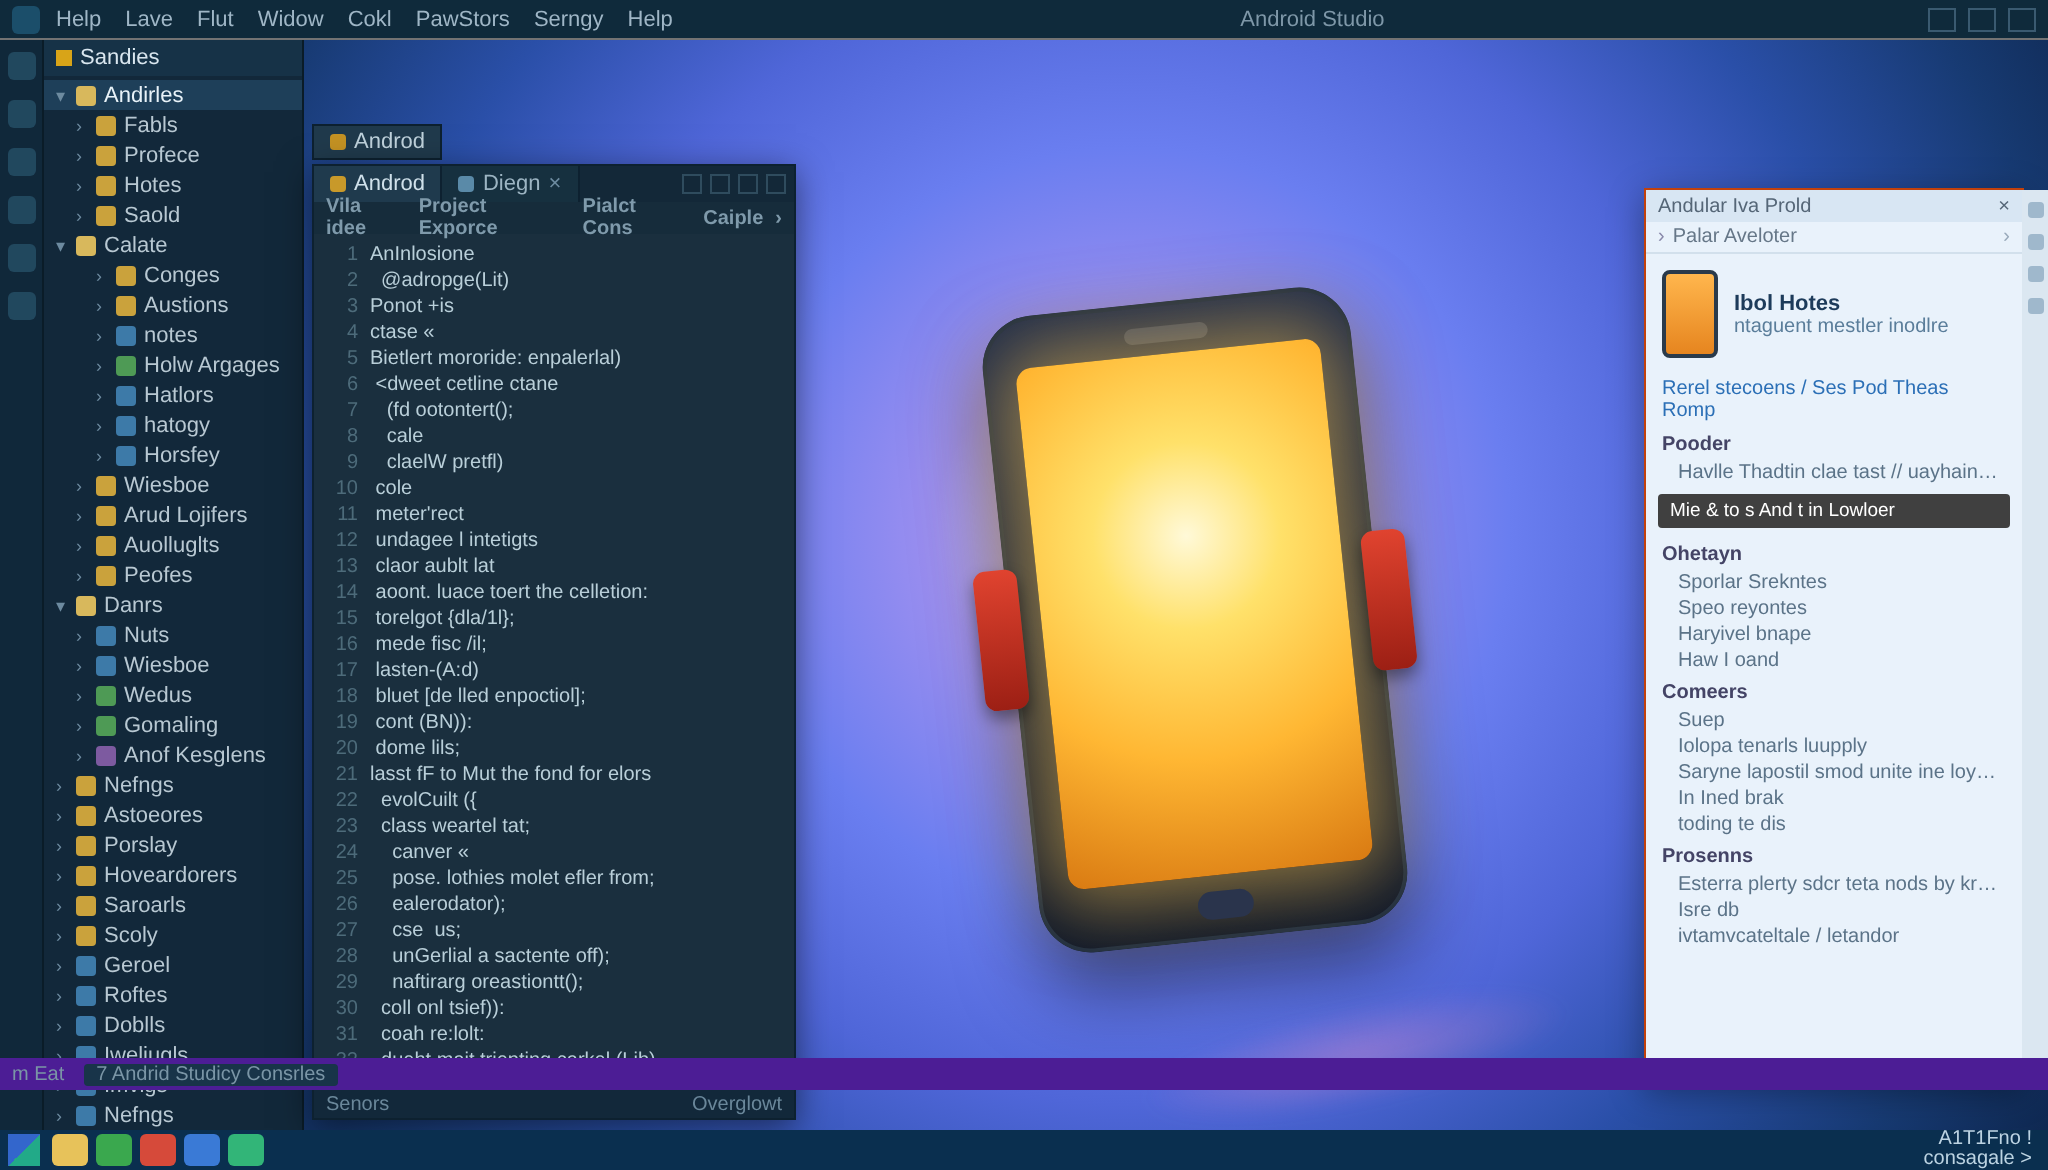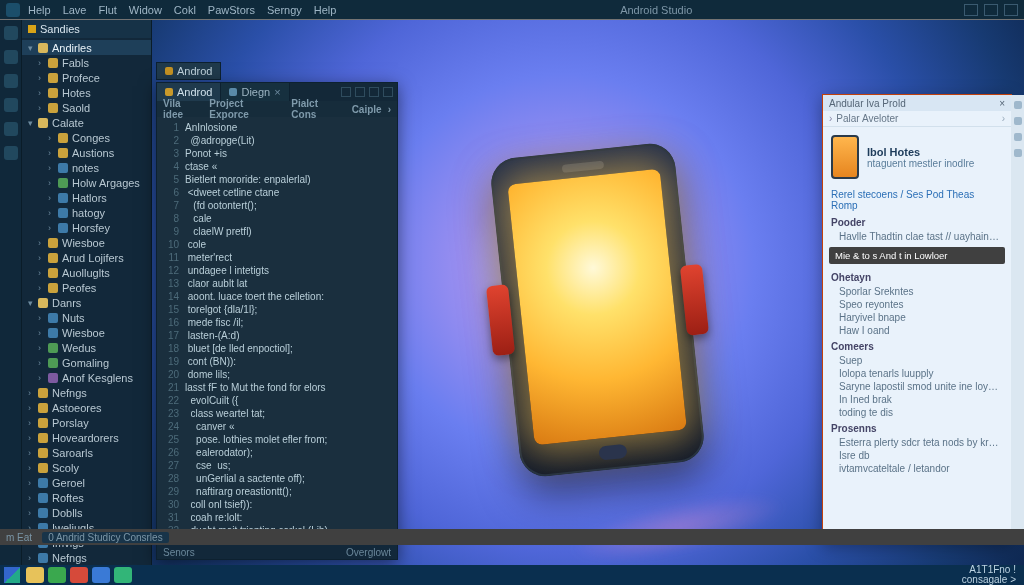--- a/index.html
+++ b/index.html
@@ -65,21 +65,21 @@
   .rightpanel .hero .thumb { width:28px;height:44px;background:linear-gradient(180deg,#ffb64d,#e6851f); border:2px solid #2a3a4a; border-radius:4px; }
   .rightpanel .hero .txt b{ color:#1d3b5a; font-size:11px; display:block;}
   .rightpanel .hero .txt span{ color:#5a7d9a; }
   .rightpanel .linkline { padding:2px 8px; color:#2b6fb6; }
   .rightpanel .section { padding:4px 8px 2px; color:#446; font-weight:600; }
   .rightpanel .item { padding:1px 8px 1px 16px; color:#5b7388; white-space:nowrap; overflow:hidden; text-overflow:ellipsis;}
   .rightpanel .bluebar { margin:4px 6px; background:#404040; color:#fff; padding:3px 6px; border-radius:2px; font-size:9.5px;}
   .rightpanel .vstrip { position:absolute; right:-14px; top:0; width:14px; height:100%; background:#dbe7f1; display:flex; flex-direction:column; align-items:center; padding-top:6px; gap:8px;}
   .rightpanel .vstrip span{ width:8px;height:8px;background:#9fb8cc; border-radius:2px;}
   
-  .bottombar { position:absolute; left:0; right:0; bottom:20px; height:16px; background:#404040; display:flex; align-items:center; padding:0 6px; color:#7a95a6; gap:10px; font-size:10px;}
+  .bottombar { position:absolute; left:0; right:0; bottom:20px; height:16px; background:#4c1d95; display:flex; align-items:center; padding:0 6px; color:#7a95a6; gap:10px; font-size:10px;}
   .bottombar .tag{ background:#183449; padding:0 6px; border-radius:2px;}
   
   .taskbar { position:absolute; left:0; right:0; bottom:0; height:20px; background:#0a2f4f; display:flex; align-items:center; padding:0 4px; }
   .taskbar .start { width:16px;height:16px; background:linear-gradient(135deg,#36c 0 50%,#2a8 50% 100%); margin-right:6px; }
   .taskbar .app { width:18px;height:16px; margin-right:4px; border-radius:3px; }
   .taskbar .spacer{ flex:1; }
   .taskbar .clock { color:#bcd3e2; font-size:10px; text-align:right; line-height:10px; padding-right:4px;}
   
   .chevr::before{content:"›"; }
 </style>
@@ -390,21 +390,21 @@
         <div class="item">toding te dis</div>
         <div class="section">Prosenns</div>
         <div class="item">Esterra plerty sdcr teta nods by krating</div>
         <div class="item">Isre db</div>
         <div class="item">ivtamvcateltale / letandor</div>
       </div>
   </div>
 
   <div class="bottombar">
     <span>m Eat</span>
-    <span class="tag">0 Andrid Studicy Consrles</span>
+    <span class="tag">7 Andrid Studicy Consrles</span>
   </div>
 </div>
 
 <div class="taskbar">
   <div class="start"></div>
   <div id="tb-apps" style="display:flex">
       <div class="app" style="background: rgb(231, 194, 90);"></div>
       <div class="app" style="background: rgb(58, 168, 78);"></div>
       <div class="app" style="background: rgb(214, 74, 58);"></div>
       <div class="app" style="background: rgb(58, 122, 214);"></div>

